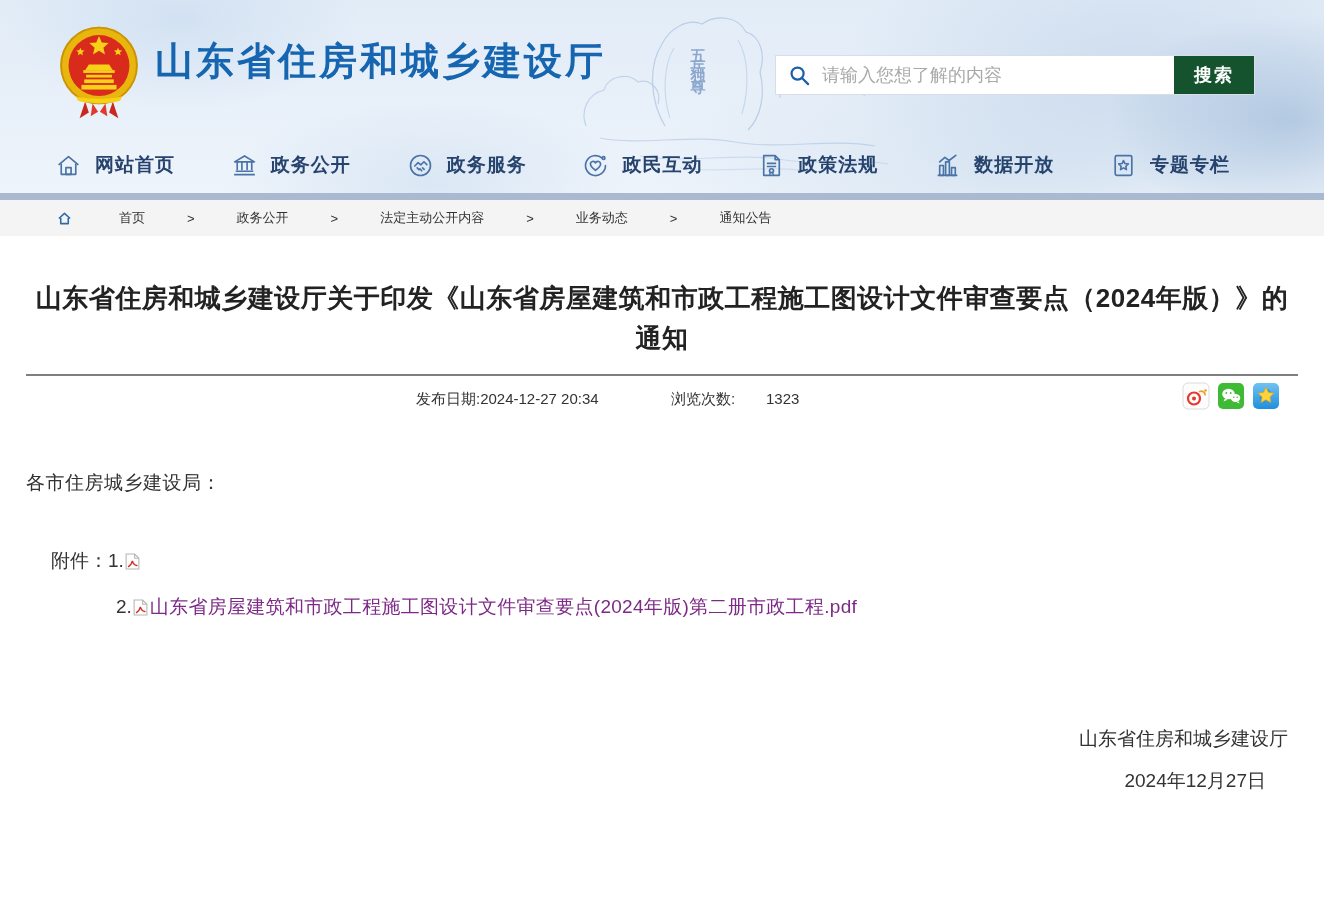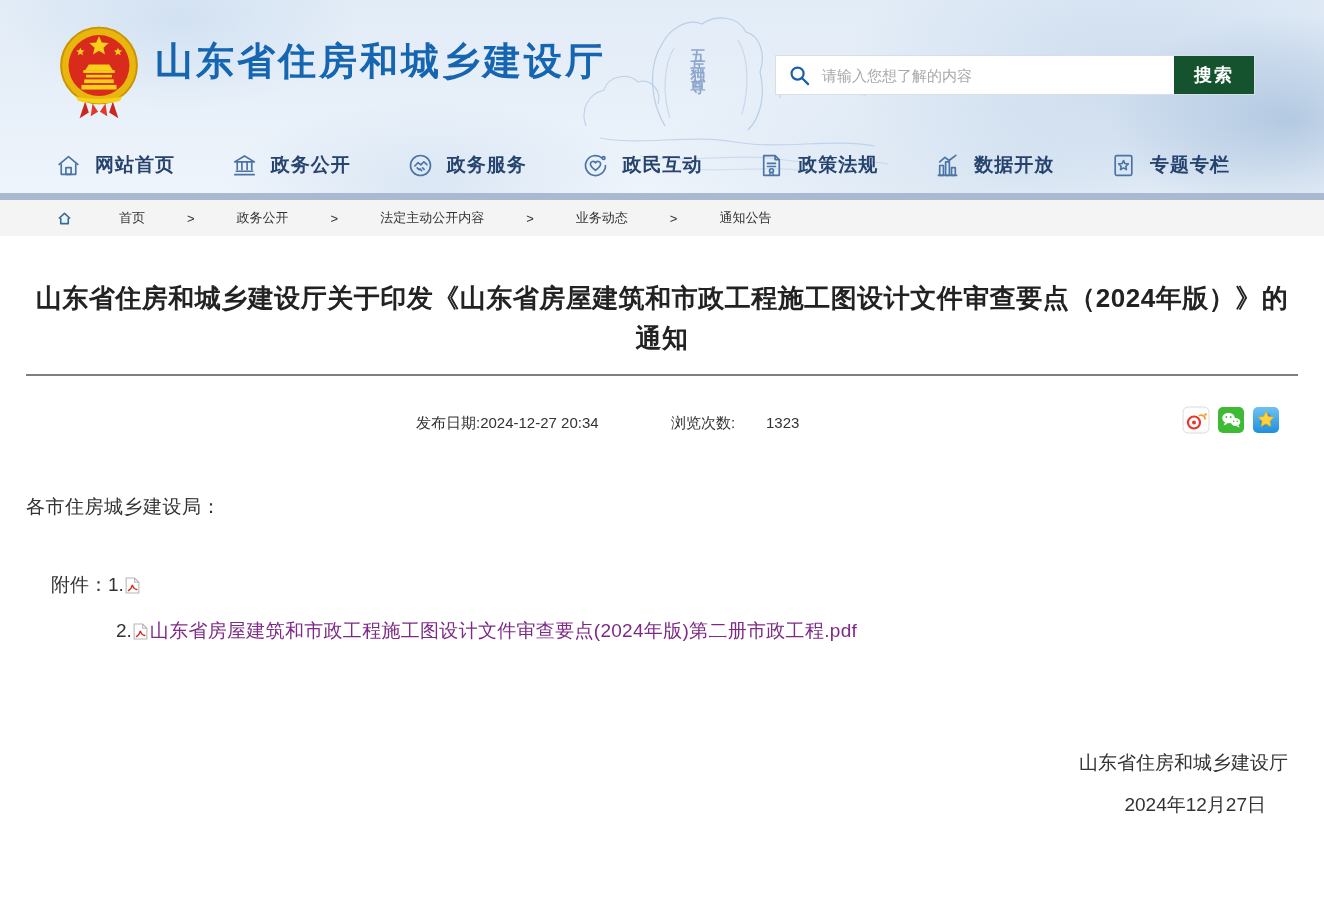--- a/index.html
+++ b/index.html
@@ -24,42 +24,42 @@
     font-size:15px; font-weight:700; color:#7695c2; opacity:.8; letter-spacing:9px;
   }
   .logo { position:absolute; left:55px; top:24px; display:flex; align-items:flex-start; text-decoration:none; cursor:pointer; }
   .emblem { width:88px; height:96px; flex:0 0 auto; }
   .logo-text { margin-left:12px; padding-top:16px; }
   .site-title { font-size:38px; font-weight:700; color:#1565b0; letter-spacing:3px; line-height:42px; }
   .site-subtitle { margin-top:7px; font-size:12.5px; color:#5c6a79; letter-spacing:.2px; }
 
   .search { position:absolute; left:775px; top:55px; width:480px; height:40px; display:flex; background:#fff; border:1px solid #d7dee8; }
   .search .mag { flex:0 0 46px; display:flex; align-items:center; justify-content:center; }
-  .search input { flex:1; border:none; outline:none; font-size:15px; color:#333; background:transparent; }
+  .search input { flex:1; border:none; outline:none; font-size:18px; color:#333; background:transparent; }
   .search input::placeholder { color:#a9a9a9; }
   .search button { flex:0 0 80px; border:none; background:#14532d; color:#fff; font-size:18px; font-weight:700; letter-spacing:2px; cursor:pointer; font-family:inherit;text-align:center; }
 
   .main-nav { position:absolute; left:55px; right:94px; top:140px; height:50px; display:flex; justify-content:space-between; align-items:center; }
   .nav-item { display:flex; align-items:center; text-decoration:none; cursor:pointer; }
   .nav-item svg { width:27px; height:27px; }
   .nav-item span { margin-left:13px; font-size:19px; font-weight:700; color:#26436e; letter-spacing:1px; }
 
   .header-divider { height:7px; background:#a9b9d0; }
 
   
   .breadcrumb-bar { height:36px; background:#f4f4f4; display:flex; align-items:center; padding-left:57px; font-size:13px; color:#333;gap:40px; }
   .breadcrumb-bar svg { width:15px; height:15px; margin-right:7px; }
   .crumb { color:#333; text-decoration:none; cursor:pointer; }
   .crumb-sep { color:#333; margin:0 2px; }
 
   
   .article { padding:0 26px; }
   .article-title { font-size:26px; font-weight:700; color:#222; text-align:center; line-height:40px; margin:42px 5px 0; letter-spacing:.5px; }
   .title-divider { height:2px; background:#7f7f7f; margin-top:16px; }
-  .meta { position:relative; height:34px; margin-top:30px; font-size:15px; color:#333; }
+  .meta { position:relative; height:34px; margin-top:6px; font-size:15px; color:#333; }
   .meta .date { position:absolute; left:390px; top:8px; }
   .meta .views-label { position:absolute; left:645px; top:8px; }
   .meta .views-count { position:absolute; left:740px; top:8px; }
   .share { position:absolute; right:18px; top:0; display:flex; gap:7px; }
   .share a { display:block; width:28px; height:28px; cursor:pointer; }
   .share svg { width:28px; height:28px; }
 
   .body-text { font-size:19px; color:#333; }
   .salutation { margin-top:54px; letter-spacing:.5px; }
   .paragraph { margin-top:12px; text-indent:2em; line-height:45px; letter-spacing:.6px; text-align:justify; }

